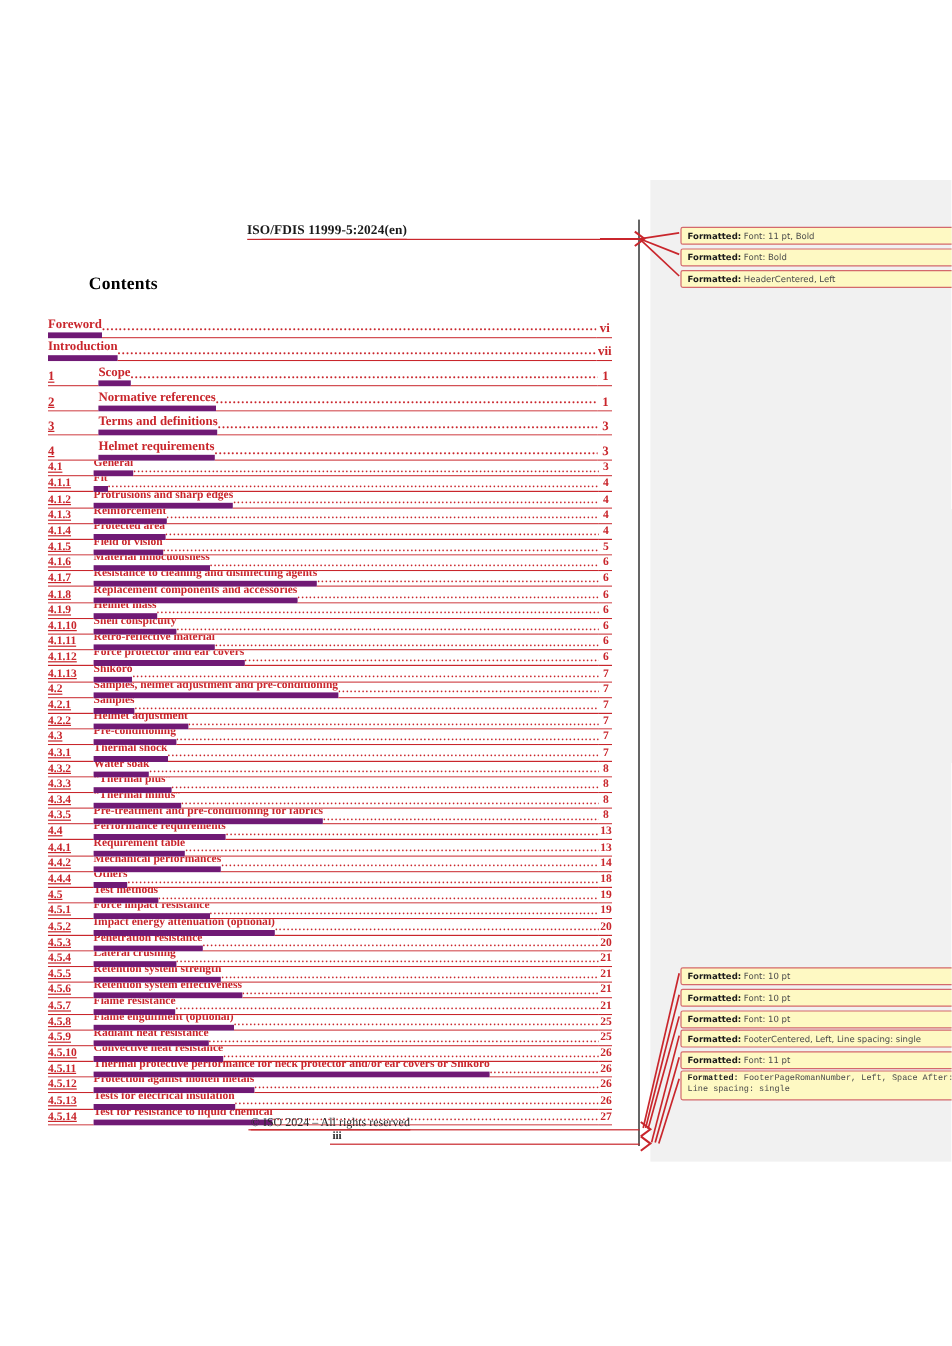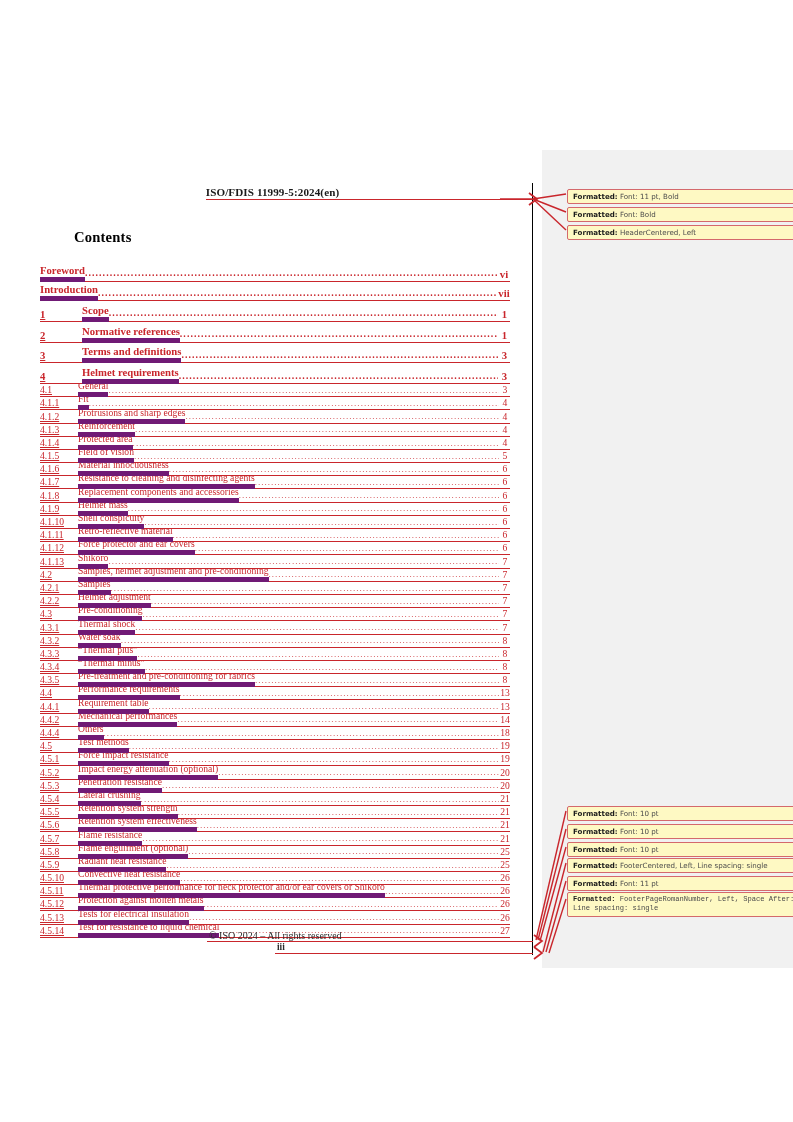--- a/index.html
+++ b/index.html
@@ -144,21 +144,21 @@
     font-weight: bold;
     height: 20.7px;
     line-height: 14px;
   }
   .lvl1 .num { width: 42px; }
   .lvl1 .pg { min-width: 11px; }
 
   
   .lvl2 {
     font-size: 9.6px;
-    font-weight: normal;
+    font-weight: bold;
     height: 13.2px;
     line-height: 12px;
   }
   .lvl2 .num { width: 38px; }
   .lvl2 .pg { min-width: 10px; }
 
   
   #footer-copyright {
     position: absolute;
     left: 209px;

